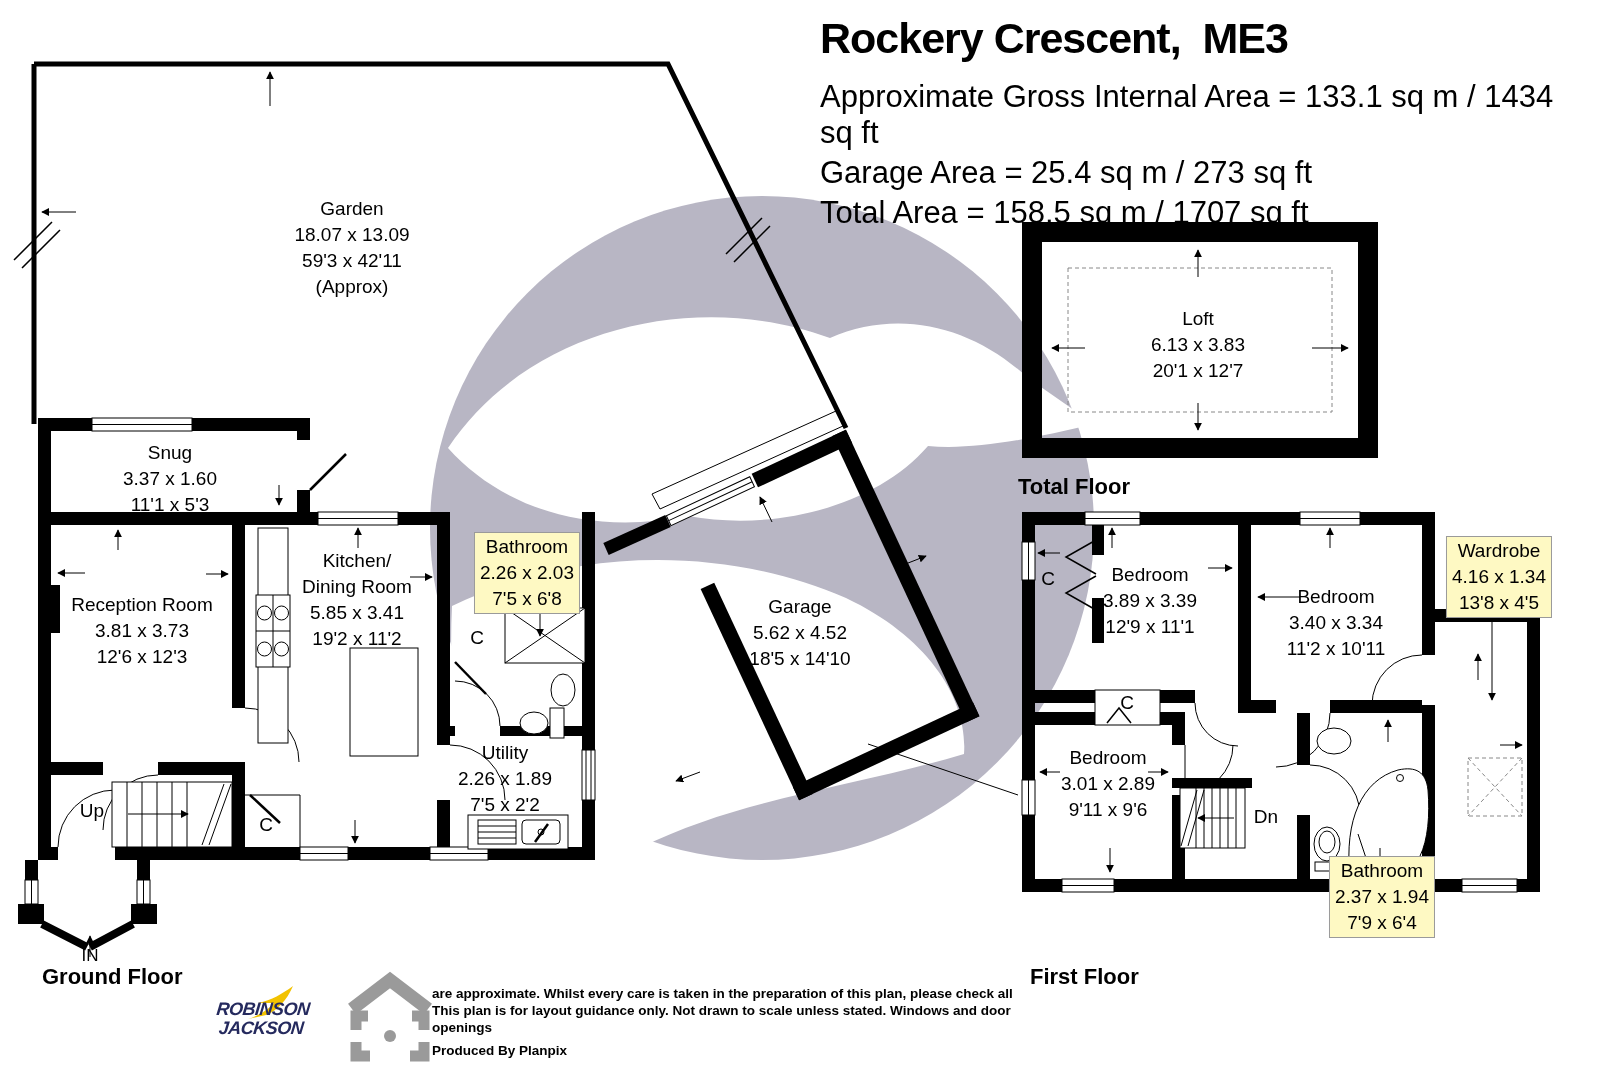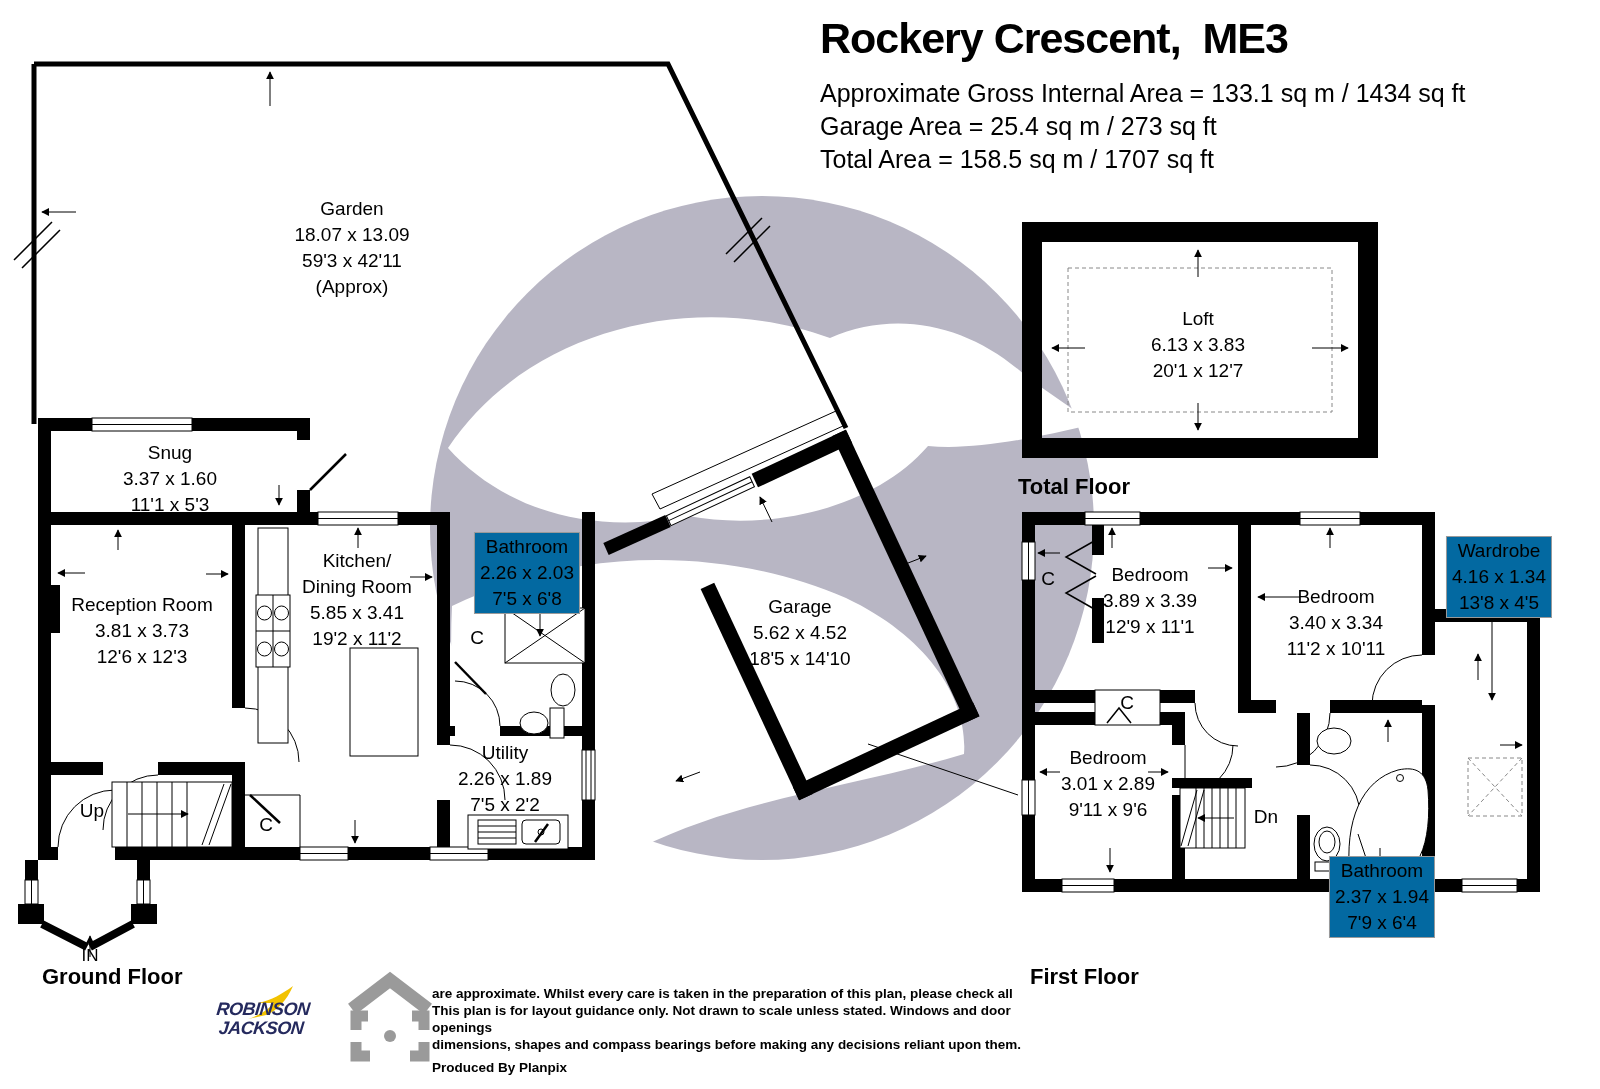--- a/index.html
+++ b/index.html
@@ -18,27 +18,27 @@
   .leaf{stroke:var(--wall);stroke-width:2.5;fill:none;}
   .fix{stroke:var(--wall);stroke-width:1;fill:#ffffff;}
   .win{fill:#ffffff;stroke:var(--wall);stroke-width:1;}
   .dash{stroke:#888;stroke-width:1;fill:none;stroke-dasharray:4 3;}
   .icon-ln{stroke:var(--icon-gray);fill:none;}
   .icon-fill{fill:var(--icon-gray);}
   .yellow{fill:var(--logo-yellow);}
 
   .hdr{position:absolute;left:820px;top:14px;width:740px;}
   .hdr-title{font-size:43px;font-weight:bold;white-space:pre;letter-spacing:-1px;}
-  .hdr-line{font-size:25px;margin-top:4px;}
+  .hdr-line{font-size:31px;margin-top:4px;}
   .hdr-line.first{margin-top:16px;}
 
   .lbl{position:absolute;font-size:19px;line-height:26px;text-align:center;
        white-space:nowrap;transform:translateX(-50%);}
   .lbl.small{font-size:17px;line-height:20px;}
-  .boxed{background:#0369a1;border:1px solid #9a9a9a;padding:1px 5px;}
+  .boxed{background:#fef9c3;border:1px solid #9a9a9a;padding:1px 5px;}
   .floor-lbl{position:absolute;font-weight:bold;font-size:22px;white-space:nowrap;}
 
   .rj{position:absolute;left:206px;top:1000px;width:112px;text-align:center;
       font-style:italic;font-weight:bold;font-size:18px;line-height:19px;
       color:var(--logo-navy);transform:skewX(-6deg);letter-spacing:-0.5px;}
   .disc{position:absolute;left:432px;top:985px;width:610px;font-size:13.5px;
         font-weight:600;line-height:17px;}
   .disc .produced{font-weight:bold;margin-top:6px;}
 </style>
 </head>
@@ -404,17 +404,16 @@
 <div class="lbl" style="left:1127px;top:690px;">C</div>
 <div class="floor-lbl" style="left:1030px;top:964px;">First Floor</div>
 
 <div class="rj">
   <div>ROBINSON</div>
   <div>JACKSON</div>
 </div>
 <div class="disc">
   <div>are approximate. Whilst every care is taken in the preparation of this plan, please check all</div>
   <div>This plan is for layout guidance only. Not drawn to scale unless stated. Windows and door openings</div>
-  <div>dimensions, shapes and compass bearings before making any decisions reliant upon them.</div>
   <div class="produced">Produced By Planpix</div>
 </div>
 
 </div>
 
 </body></html>

